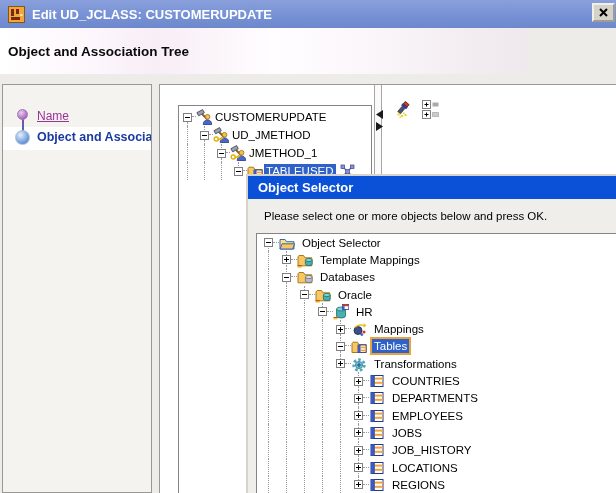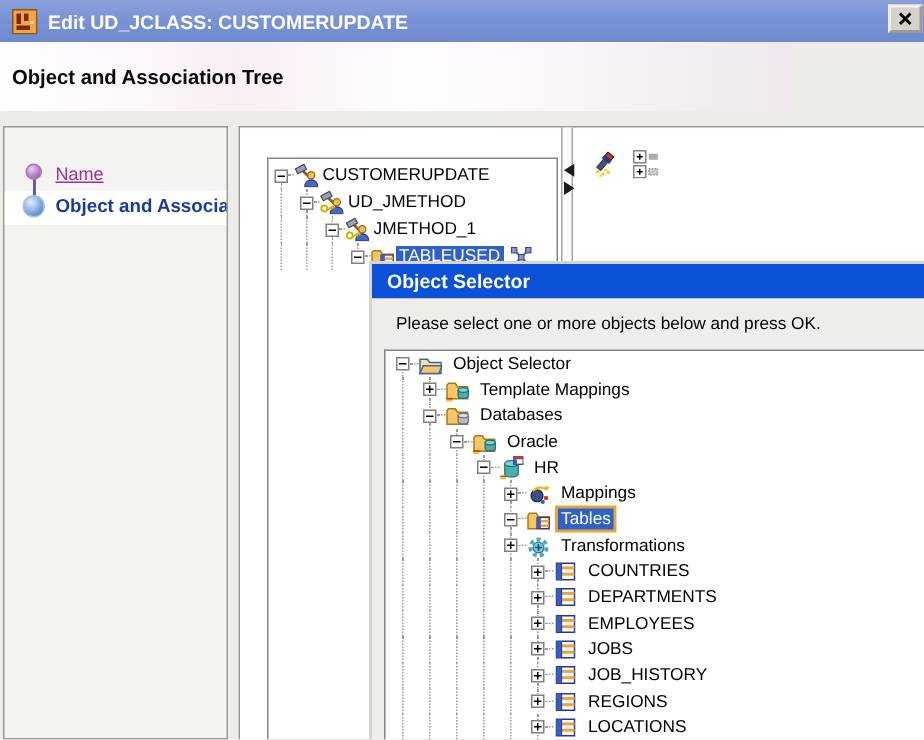--- a/index.html
+++ b/index.html
@@ -480,51 +480,51 @@
               <span class="tlabel">JOB_HISTORY</span>
             </div>
           </div>
           <div class="trow" style="height: 17.3px;">
             <div class="vguide" style="left: 11px; top: 0px; bottom: 0px;"></div>
             <div class="vguide" style="left: 29px; top: 0px; bottom: 0px;"></div>
             <div class="vguide" style="left: 47px; top: 0px; bottom: 0px;"></div>
             <div class="vguide" style="left: 65px; top: 0px; bottom: 0px;"></div>
             <div class="vguide" style="left: 83px; top: 0px; bottom: 0px;"></div>
             <div class="vguide" style="left: 101px; top: 0px; height: 3.65px;"></div>
+            <div class="vguide" style="left: 101px; top: 13.65px; bottom: 0px;"></div>
+            <span class="exp plus" style="left: 97px;"></span>
+            <div class="hstub" style="left: 106px; width: 6px;"></div>
+            <span class="ticon" style="left: 112px;"><svg width="16" height="16" viewBox="0 0 16 16">
+                <rect x="2" y="2.5" width="12" height="11" fill="#fff" stroke="#223A8C"></rect>
+                <rect x="2" y="2.5" width="3.4" height="11" fill="#3A5BC8"></rect>
+                <rect x="5.4" y="4.6" width="8.6" height="2" fill="#F2A23A"></rect>
+                <rect x="5.4" y="8.8" width="8.6" height="2" fill="#F2A23A"></rect>
+                <path d="M5.4 2.5 v11" stroke="#223A8C" stroke-width="0.7"></path>
+              </svg></span>
+            <div class="rowmain" style="left: 133px;">
+              <span class="tlabel">LOCATIONS</span>
+            </div>
+          </div>
+          <div class="trow" style="height: 17.3px;">
+            <div class="vguide" style="left: 11px; top: 0px; bottom: 0px;"></div>
+            <div class="vguide" style="left: 29px; top: 0px; bottom: 0px;"></div>
+            <div class="vguide" style="left: 47px; top: 0px; bottom: 0px;"></div>
+            <div class="vguide" style="left: 65px; top: 0px; bottom: 0px;"></div>
+            <div class="vguide" style="left: 83px; top: 0px; bottom: 0px;"></div>
+            <div class="vguide" style="left: 101px; top: 0px; height: 3.65px;"></div>
             <span class="exp plus" style="left: 97px;"></span>
             <div class="hstub" style="left: 106px; width: 6px;"></div>
             <span class="ticon" style="left: 112px;"><svg width="16" height="16" viewBox="0 0 16 16">
                 <rect x="2" y="2.5" width="12" height="11" fill="#fff" stroke="#223A8C"></rect>
                 <rect x="2" y="2.5" width="3.4" height="11" fill="#3A5BC8"></rect>
                 <rect x="5.4" y="4.6" width="8.6" height="2" fill="#F2A23A"></rect>
                 <rect x="5.4" y="8.8" width="8.6" height="2" fill="#F2A23A"></rect>
                 <path d="M5.4 2.5 v11" stroke="#223A8C" stroke-width="0.7"></path>
               </svg></span>
             <div class="rowmain" style="left: 133px;">
               <span class="tlabel">REGIONS</span>
-            </div>
-          </div>
-          <div class="trow" style="height: 17.3px;">
-            <div class="vguide" style="left: 11px; top: 0px; bottom: 0px;"></div>
-            <div class="vguide" style="left: 29px; top: 0px; bottom: 0px;"></div>
-            <div class="vguide" style="left: 47px; top: 0px; bottom: 0px;"></div>
-            <div class="vguide" style="left: 65px; top: 0px; bottom: 0px;"></div>
-            <div class="vguide" style="left: 83px; top: 0px; bottom: 0px;"></div>
-            <div class="vguide" style="left: 101px; top: 0px; height: 3.65px;"></div>
-            <div class="vguide" style="left: 101px; top: 13.65px; bottom: 0px;"></div>
-            <span class="exp plus" style="left: 97px;"></span>
-            <div class="hstub" style="left: 106px; width: 6px;"></div>
-            <span class="ticon" style="left: 112px;"><svg width="16" height="16" viewBox="0 0 16 16">
-                <rect x="2" y="2.5" width="12" height="11" fill="#fff" stroke="#223A8C"></rect>
-                <rect x="2" y="2.5" width="3.4" height="11" fill="#3A5BC8"></rect>
-                <rect x="5.4" y="4.6" width="8.6" height="2" fill="#F2A23A"></rect>
-                <rect x="5.4" y="8.8" width="8.6" height="2" fill="#F2A23A"></rect>
-                <path d="M5.4 2.5 v11" stroke="#223A8C" stroke-width="0.7"></path>
-              </svg></span>
-            <div class="rowmain" style="left: 133px;">
-              <span class="tlabel">LOCATIONS</span>
             </div>
           </div>
         </div>
     </div>
   </div>
 
 </div>
 
 </body></html>

